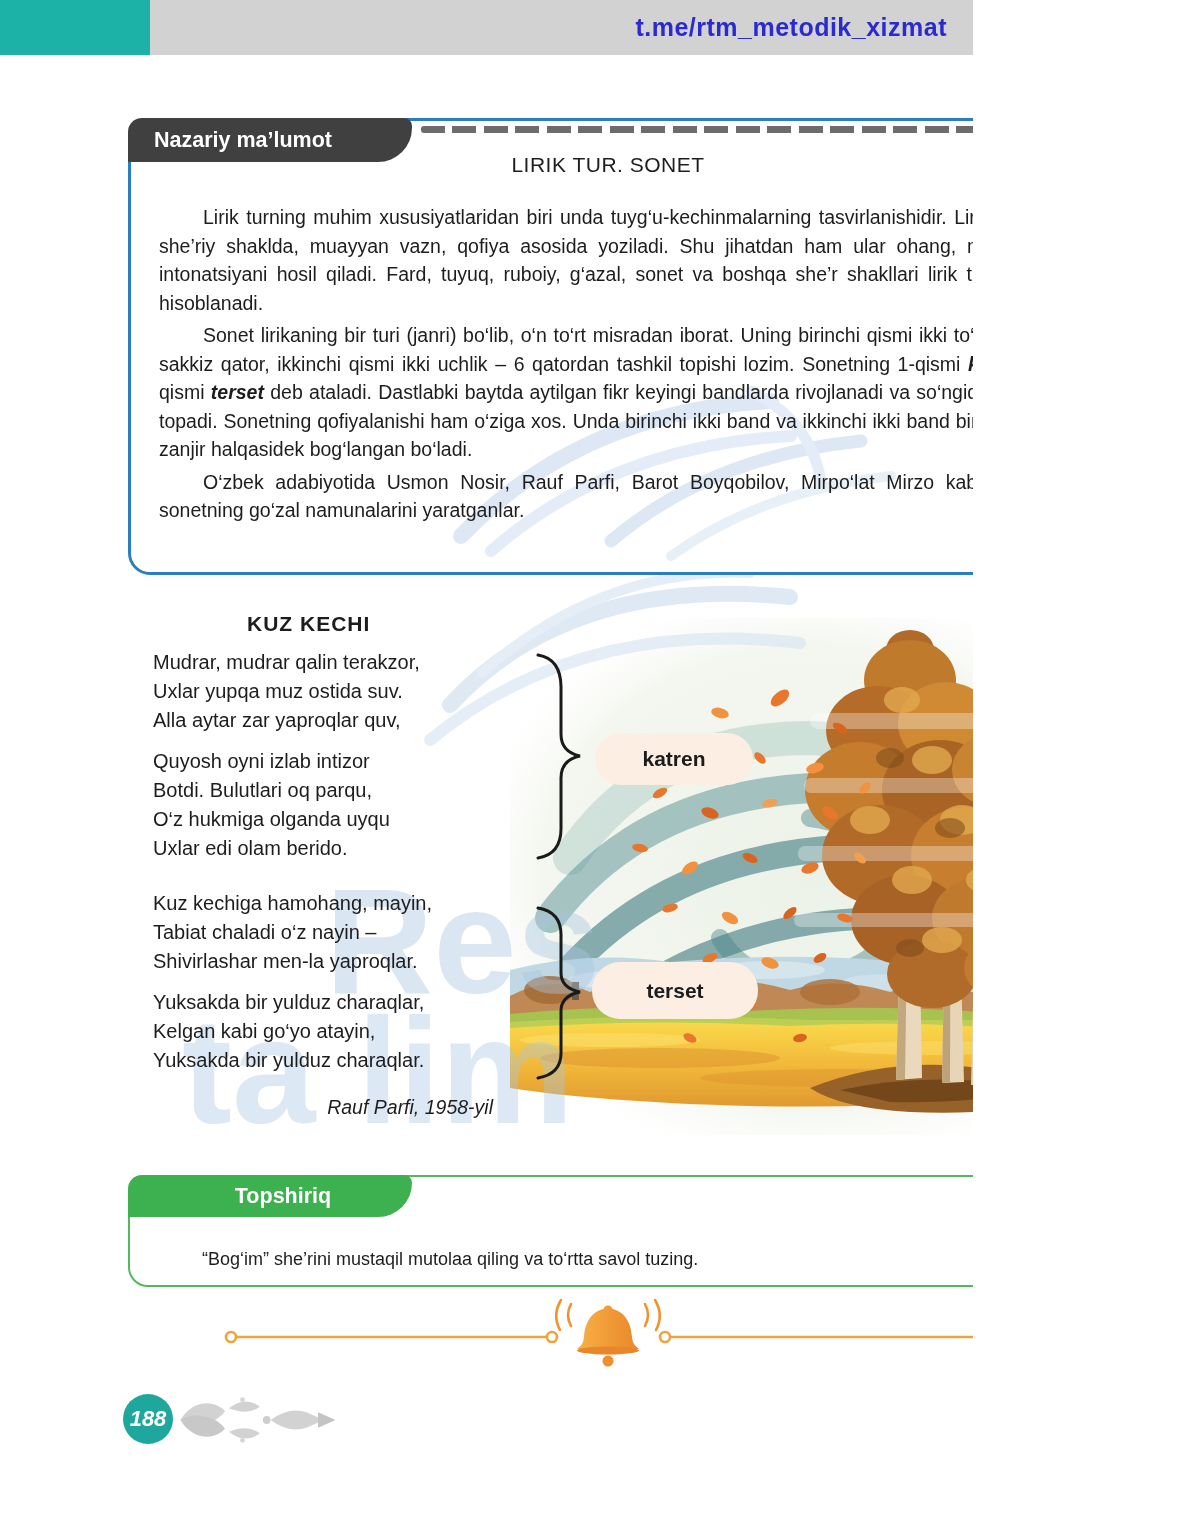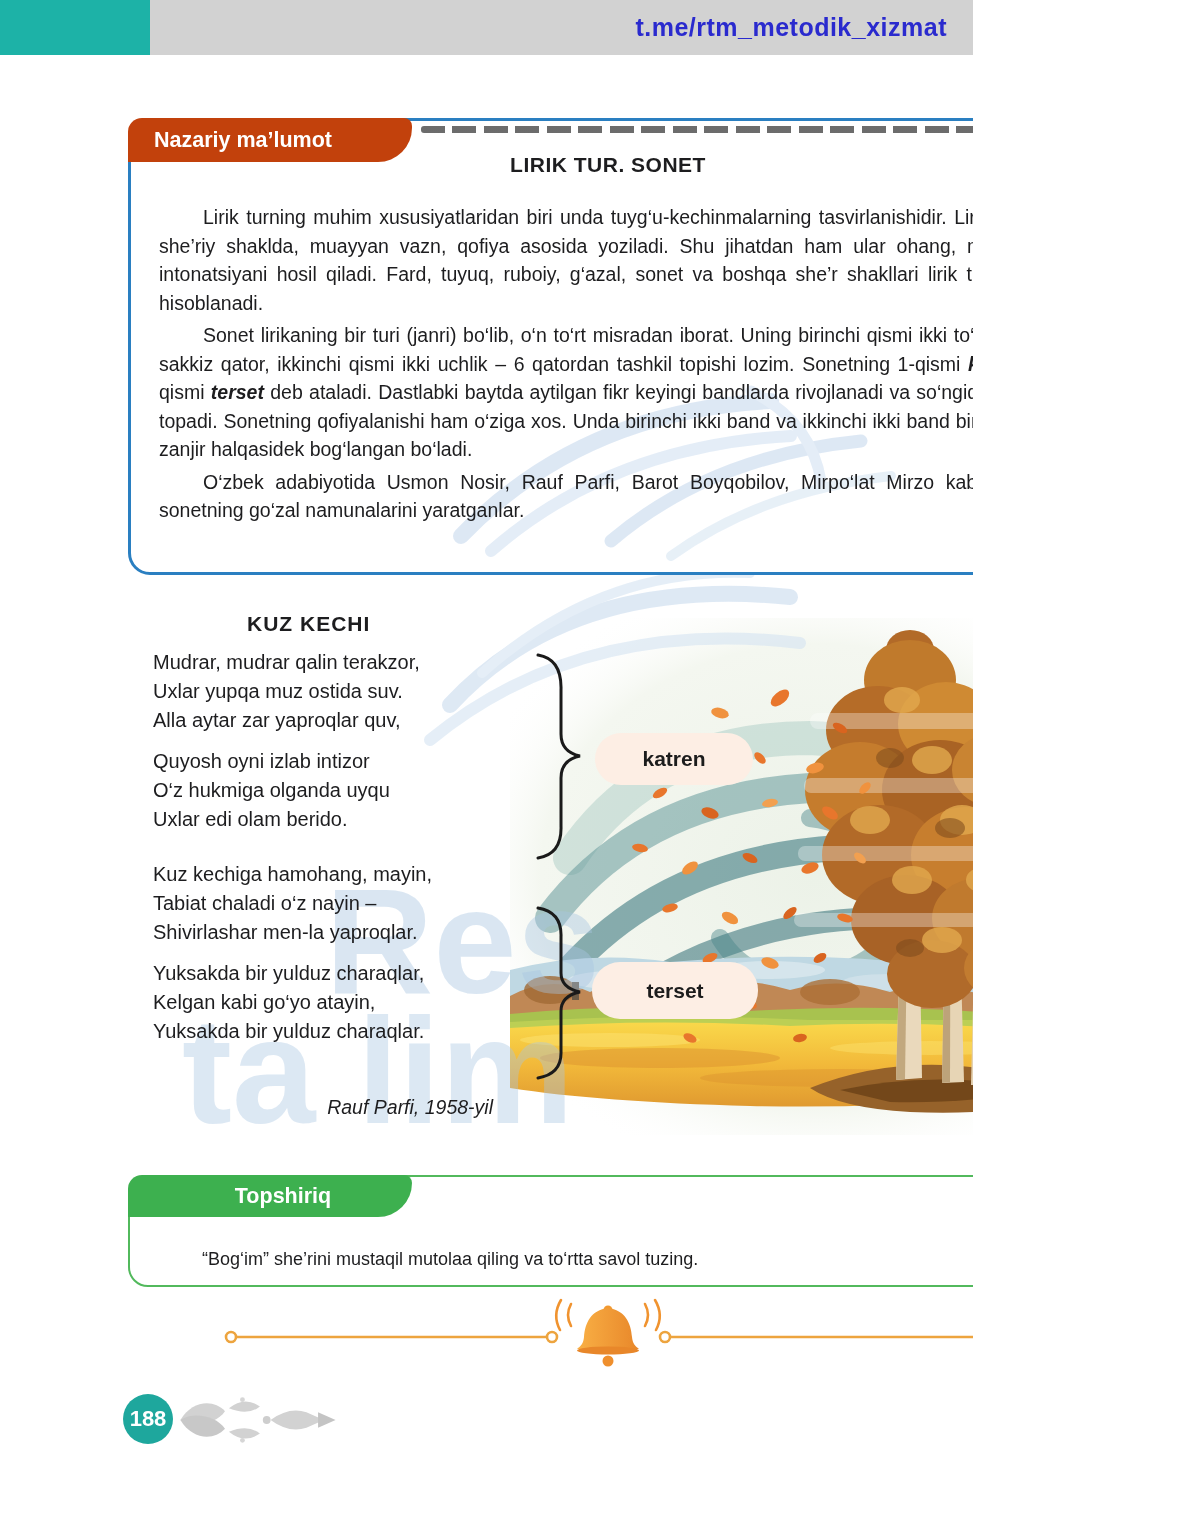--- a/index.html
+++ b/index.html
@@ -13,24 +13,24 @@
            color:#2a2ace;text-decoration:none;letter-spacing:.5px;}
 
   
   .theory-box{position:absolute;left:128px;top:118px;width:962px;height:457px;
               border:3px solid #2a7fc1;border-radius:22px;background:#fff;box-sizing:border-box;z-index:4;}
   .theory-wm{position:absolute;left:290px;top:150px;width:500px;height:290px;z-index:0;pointer-events:none;}
   .dash-strip{position:absolute;left:290px;top:5px;width:648px;height:7px;opacity:.8;border-radius:3px;
       background:repeating-linear-gradient(90deg,#474747 0 24px,transparent 24px 31px,#474747 31px 55px,transparent 55px 63px);}
   .tab{position:absolute;height:44px;box-sizing:border-box;color:#fff;font-weight:bold;
        font-size:21.5px;line-height:44px;padding-left:26px;z-index:5;}
-  .tab-blue{left:128px;top:118px;width:284px;background:#c2410c;border-radius:14px 8px 34px 0;}
+  .tab-blue{left:128px;top:118px;width:284px;background:#404040;border-radius:14px 8px 34px 0;}
   .tab-green{left:128px;top:1175px;width:284px;height:42px;line-height:42px;background:#3db04f;border-radius:14px 8px 34px 0;text-align:center;}
   .theory-content{position:relative;z-index:1;padding:32px 26px 0 24px;}
-  .theory-title{text-align:center;font-weight:bold;font-size:21px;letter-spacing:.5px;margin:0 0 26px 0;}
+  .theory-title{text-align:center;font-weight:normal;font-size:21px;letter-spacing:.5px;margin:0 0 26px 0;}
   .theory-content p{margin:4px;text-align:justify;text-indent:44px;font-size:19.5px;line-height:28.5px;}
   .term{font-weight:bold;font-style:italic;}
 
   
   .poem-title{position:absolute;left:247px;top:612px;font-weight:bold;font-size:21px;letter-spacing:1px;z-index:3;}
   .poem{position:absolute;left:153px;top:648px;width:395px;font-size:20px;line-height:29px;z-index:3;}
   .stanza{margin:0 0 12px 0;}
   .attribution{position:absolute;left:153px;top:1096px;width:340px;text-align:right;
                font-style:italic;font-size:19.5px;z-index:3;}
   .braces{position:absolute;left:528px;top:640px;width:80px;height:470px;z-index:3;}
@@ -46,21 +46,21 @@
 
   
   .task-box{position:absolute;left:128px;top:1175px;width:962px;height:112px;border:2.5px solid #52b95c;
             border-radius:20px;background:#fff;box-sizing:border-box;z-index:4;}
   .task-text{position:absolute;left:72px;top:72px;font-size:18px;width:840px;}
 
   
   .divider{position:absolute;left:215px;top:1298px;width:800px;height:82px;z-index:3;}
   .page-badge{position:absolute;left:123px;top:1394px;width:50px;height:50px;border-radius:50%;
               background:#1ea79d;color:#fff;font-weight:bold;font-size:22px;display:flex;
-              align-items:center;justify-content:center;z-index:3;}
+              align-items:center;justify-content:center;z-index:3;font-style:italic;}
   .flourish{position:absolute;left:172px;top:1388px;width:170px;height:64px;z-index:2;}
 </style>
 </head>
 <body>
 
 <div class="page">
 
   <div class="top-bar"></div>
   <div class="teal-block"></div>
   <a class="tg-link" href="#">t.me/rtm_metodik_xizmat</a>
@@ -247,20 +247,21 @@
 
   <div class="poem-title">KUZ KECHI</div>
   <div class="poem">
     <div class="stanza">
       <div>Mudrar, mudrar qalin terakzor,</div>
       <div>Uxlar yupqa muz ostida suv.</div>
       <div>Alla aytar zar yaproqlar quv,</div>
     </div>
     <div class="stanza">
       <div>Quyosh oyni izlab intizor</div>
+      <div>Botdi. Bulutlari oq parqu,</div>
       <div>O‘z hukmiga olganda uyqu</div>
       <div>Uxlar edi olam berido.</div>
     </div>
     <div class="stanza" style="margin-top:26px;">
       <div>Kuz kechiga hamohang, mayin,</div>
       <div>Tabiat chaladi o‘z nayin –</div>
       <div>Shivirlashar men-la yaproqlar.</div>
     </div>
     <div class="stanza">
       <div>Yuksakda bir yulduz charaqlar,</div>

